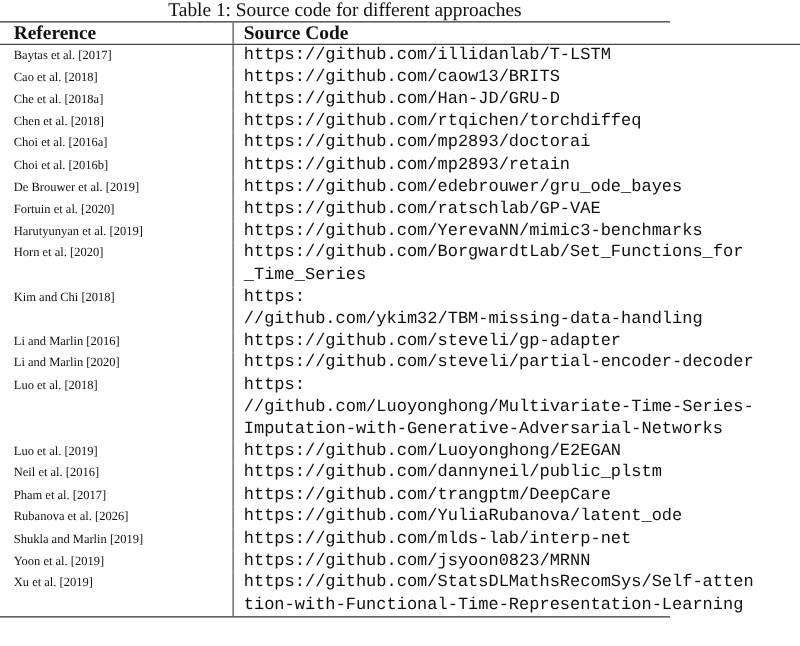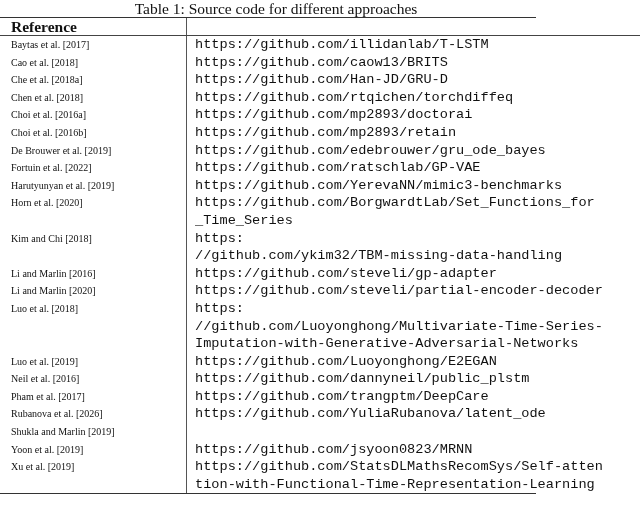--- a/index.html
+++ b/index.html
@@ -71,20 +71,21 @@
     }
   </style>
 </head>
 <body>
 
 <div class="caption">Table 1: Source code for different approaches</div>
 
 <div class="tbl">
   <div class="row header">
     <div class="ref">Reference</div>
+    <div class="src">Source Code</div>
   </div>
   <div id="tbody">
       <div class="row">
         <div class="ref">Baytas et al. [2017]</div>
         <div class="src">
           <span class="line">https://github.com/illidanlab/T-LSTM</span>
         </div>
       </div>
       <div class="row">
         <div class="ref">Cao et al. [2018]</div>
@@ -116,21 +117,21 @@
           <span class="line">https://github.com/mp2893/retain</span>
         </div>
       </div>
       <div class="row">
         <div class="ref">De Brouwer et al. [2019]</div>
         <div class="src">
           <span class="line">https://github.com/edebrouwer/gru_ode_bayes</span>
         </div>
       </div>
       <div class="row">
-        <div class="ref">Fortuin et al. [2022]</div>
+        <div class="ref">Fortuin et al. [2020]</div>
         <div class="src">
           <span class="line">https://github.com/ratschlab/GP-VAE</span>
         </div>
       </div>
       <div class="row">
         <div class="ref">Harutyunyan et al. [2019]</div>
         <div class="src">
           <span class="line">https://github.com/YerevaNN/mimic3-benchmarks</span>
         </div>
       </div>
@@ -187,20 +188,23 @@
         </div>
       </div>
       <div class="row">
         <div class="ref">Rubanova et al. [2026]</div>
         <div class="src">
           <span class="line">https://github.com/YuliaRubanova/latent_ode</span>
         </div>
       </div>
       <div class="row">
         <div class="ref">Shukla and Marlin [2019]</div>
+        <div class="src">
+          <span class="line">https://github.com/mlds-lab/interp-net</span>
+        </div>
       </div>
       <div class="row">
         <div class="ref">Yoon et al. [2019]</div>
         <div class="src">
           <span class="line">https://github.com/jsyoon0823/MRNN</span>
         </div>
       </div>
       <div class="row">
         <div class="ref">Xu et al. [2019]</div>
         <div class="src">

